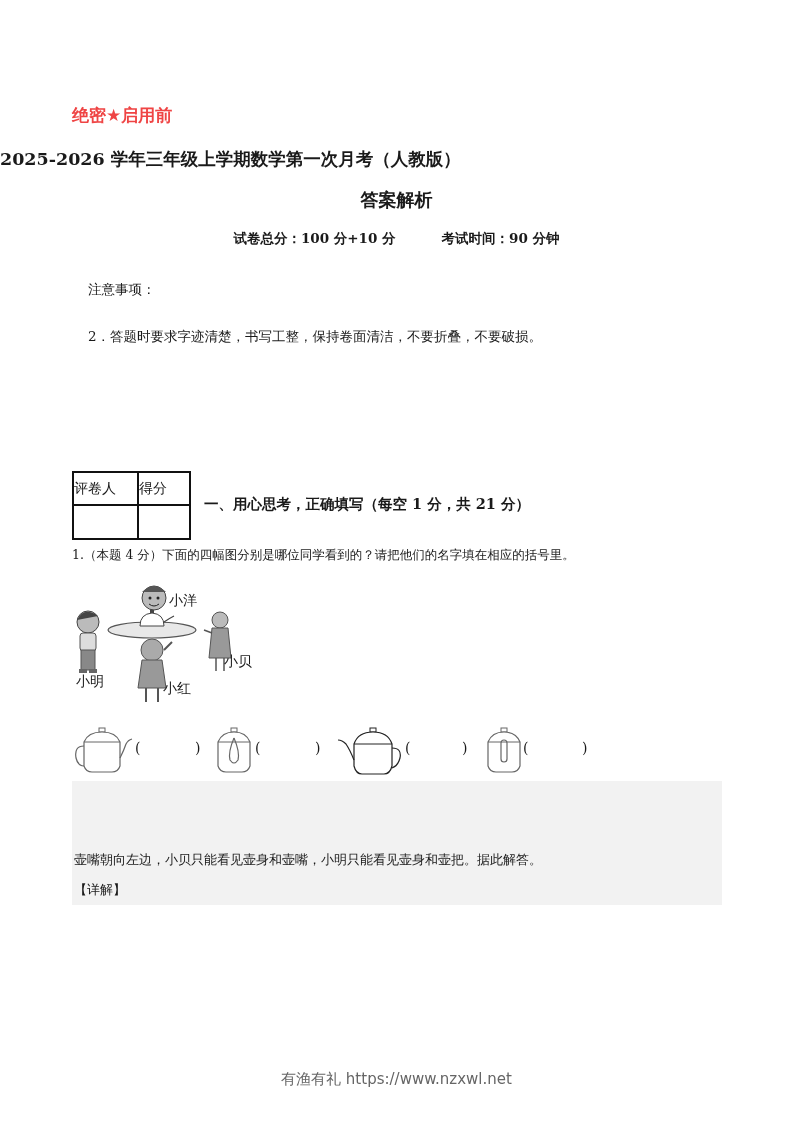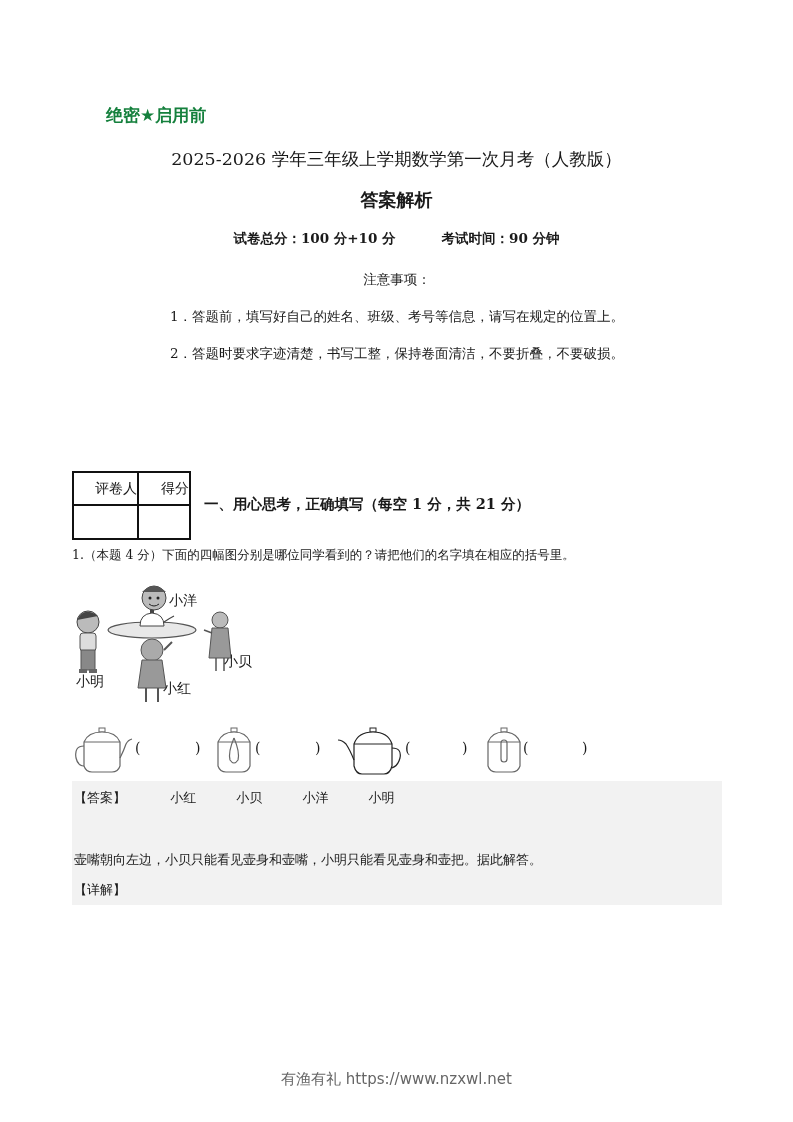--- a/index.html
+++ b/index.html
@@ -1,29 +1,29 @@
 <!DOCTYPE html>
 <html><head>
 <meta charset="utf-8">
 <style>
   html, body { margin:0; padding:0; background:#ffffff; }
   body { width:793px; height:1122px; position:relative; overflow:hidden;
          font-family:"DejaVu Serif","Liberation Serif",serif; color:#1a1a1a; }
   .abs { position:absolute; }
   .secret { left:72px; top:104px; font-family:"DejaVu Sans","Liberation Sans",sans-serif;
-            font-weight:bold; font-size:17px; color:#15803d; letter-spacing:0px;margin-left:34px; }
-  .title { left:0; width:793px; top:147px; text-align:center; font-weight:normal; font-size:17.5px; }
+            font-weight:bold; font-size:17px; color:#ef4444; letter-spacing:0px; }
+  .title { left:0; width:793px; top:147px; text-align:left; font-weight:bold; font-size:17.5px; }
   .subtitle { left:0; width:793px; top:188px; text-align:center; font-weight:bold; font-size:18px;
               font-family:"DejaVu Sans","Liberation Sans",sans-serif; }
   .meta { left:0; width:705px; top:230px; text-align:center; font-weight:bold; font-size:13.5px;padding-left:44px; }
   .meta span + span { margin-left:46px; }
   .notes { left:72px; top:258px; width:650px; font-size:13.5px; line-height:31px; }
-  .notes p { margin:6px;text-align:center; }
+  .notes p { margin:16px; }
   table.grader { left:72px; top:471px; border-collapse:collapse; }
-  table.grader td { border:2px solid #111; font-size:14px; text-align:right;
+  table.grader td { border:2px solid #111; font-size:14px; text-align:left;
                     font-family:"DejaVu Serif","Liberation Serif",serif; padding:0; }
   table.grader tr.h td { height:31px; }
   table.grader tr.b td { height:32px; }
   table.grader td.c1 { width:63px; }
   table.grader td.c2 { width:50px; }
   .section { left:204px; top:495px; font-weight:bold; font-size:14.5px; }
   .q1 { left:72px; top:547px; font-size:12.5px; }
   .scene { left:70px; top:578px; width:210px; height:128px; }
   .scene-label { position:absolute; font-size:14px; font-family:"DejaVu Serif","Liberation Serif",serif; }
   .pots { left:72px; top:722px; width:660px; height:56px; }
@@ -40,21 +40,20 @@
 
 <div class="abs secret">绝密★启用前</div>
 <div class="abs title">2025-2026 学年三年级上学期数学第一次月考（人教版）</div>
 <div class="abs subtitle">答案解析</div>
 <div class="abs meta">
   <span>试卷总分：100 分+10 分</span><span>考试时间：90 分钟</span>
 </div>
 
 <div class="abs notes">
   <p>注意事项：</p>
-  <p>1．答题前，填写好自己的姓名、班级、考号等信息，请写在规定的位置上。</p>
   <p>2．答题时要求字迹清楚，书写工整，保持卷面清洁，不要折叠，不要破损。</p>
 </div>
 
 <table class="abs grader">
   <tbody>
       <tr class="h">
     <td class="c1">评卷人</td>
     <td class="c2">得分</td>
   </tr>
   <tr class="b">
@@ -150,24 +149,17 @@
       <path d="M6 20 Q10 10 22 10 Q34 10 38 20 L38 44 Q36 50 30 50 L14 50 Q8 50 6 44 Z" fill="#fff" stroke="#666" stroke-width="1.2"></path>
       <line x1="6" y1="20" x2="38" y2="20" stroke="#666"></line>
       <rect x="19" y="18" width="6" height="22" rx="3" fill="none" stroke="#666" stroke-width="1.2"></rect>
     </svg>
   </div>
   <span class="paren" style="left:451px;">(</span>
   <span class="paren" style="left:510px;">)</span>
 </div>
 
 <div class="abs answer-box">
-  <p class="ans-row" style="top:8px;">
-    <span>【答案】</span>
-    <span class="v" style="margin-left:40px;">小红</span>
-    <span class="v">小贝</span>
-    <span class="v">小洋</span>
-    <span class="v">小明</span>
-  </p>
   <p style="top:70px;">壶嘴朝向左边，小贝只能看见壶身和壶嘴，小明只能看见壶身和壶把。据此解答。</p>
   <p style="top:100px;">【详解】</p>
 </div>
 
 <div class="abs footer">有渔有礼 https://www.nzxwl.net</div>
 
 </body></html>

